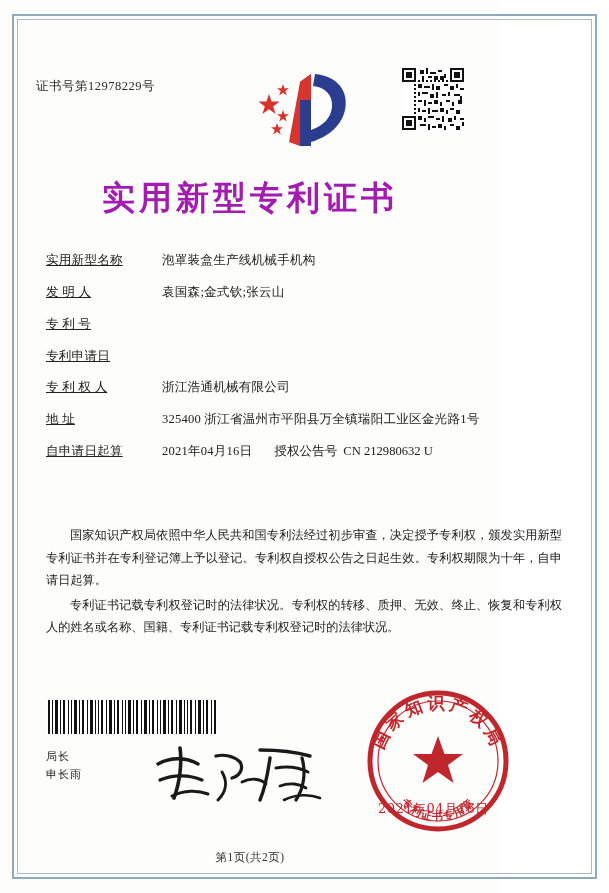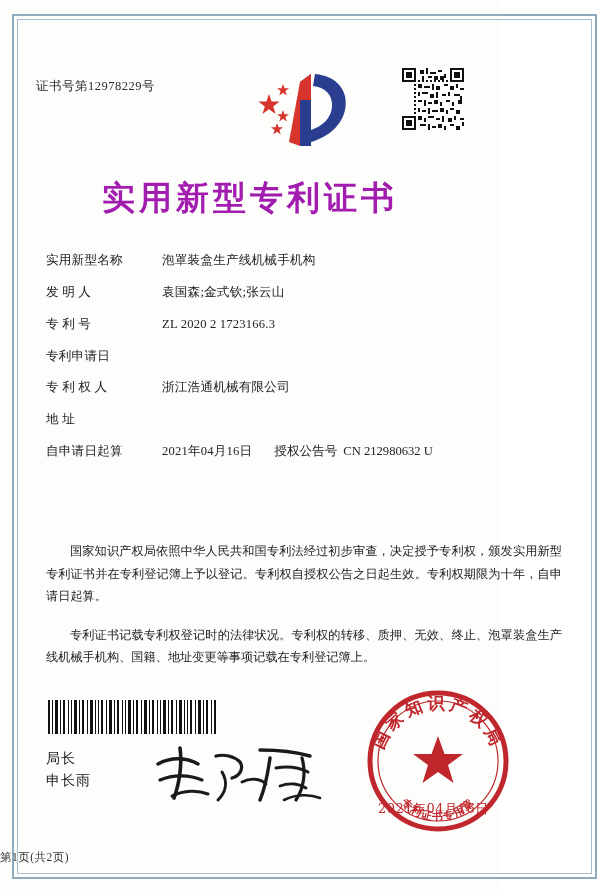--- a/index.html
+++ b/index.html
@@ -88,20 +88,21 @@
     display: flex;
     align-items: baseline;
     margin-bottom: 15.5px;
     line-height: 1.3;
   }
   .row .lbl {
     width: 88px;
     flex: 0 0 88px;
     letter-spacing: 0.2px;
     white-space: nowrap;
+    text-decoration: underline;
   }
   .row .val {
     flex: 1;
     letter-spacing: 0.2px;
     margin-left: 28px;
   }
   .row.two .val {
     flex: 0 0 auto;
   }
   .row.two .lbl2 {
@@ -118,36 +119,36 @@
   .paras {
     position: absolute;
     left: 46px; top: 524px;
     width: 516px;
     font-size: 12.2px;
     line-height: 1.85;
     text-align: justify;
     color: #222;
   }
   .paras p {
-    margin: 16px 0 2px 0;
+    margin: 0 0 2px 0;
     text-indent: 24px;
   }
 
   
   .barcode {
     position: absolute;
     left: 46px; top: 700px;
     width: 170px; height: 34px;
   }
 
   
   .sign-block {
     position: absolute;
     left: 46px; top: 748px;
-    font-size: 14px;
+    font-size: 11px;
     line-height: 1.6;
     letter-spacing: 1px;
   }
   .signature {
     position: absolute;
     left: 150px; top: 742px;
     width: 180px;
     height: 66px;
   }
 
@@ -163,20 +164,21 @@
     font-size: 13px;
     color: #c0272d;
     letter-spacing: 0.5px;
     font-family: "DejaVu Serif", "Liberation Serif", serif;
   }
 
   
   .footer {
     position: absolute;
     left: 0; right: 0; top: 850px;
+    text-align: center;
     font-size: 11.5px;
     color: #333;
     letter-spacing: 0.5px;
   }
 </style>
 </head>
 <body>
 
 <div class="page">
 
@@ -310,43 +312,43 @@
     <div class="row">
       <div class="lbl">实用新型名称</div>
       <div class="val">泡罩装盒生产线机械手机构</div>
     </div>
     <div class="row">
       <div class="lbl">发 明 人</div>
       <div class="val">袁国森;金式钦;张云山</div>
     </div>
     <div class="row">
       <div class="lbl">专 利 号</div>
-      <div class="val">ZL 2020 2 1723166.3</div>
     </div>
     <div class="row">
       <div class="lbl">专利申请日</div>
     </div>
     <div class="row">
       <div class="lbl">专 利 权 人</div>
       <div class="val">浙江浩通机械有限公司</div>
     </div>
     <div class="row">
       <div class="lbl">地 址</div>
+      <div class="val">325400 浙江省温州市平阳县万全镇瑞阳工业区金光路1号</div>
     </div>
     <div class="row two">
       <div class="lbl">自申请日起算</div>
       <div class="val">2021年04月16日</div>
       <div class="lbl2">授权公告号</div>
       <div class="val2">CN 212980632 U</div>
     </div>
   </div>
 
   <div class="paras">
     <p>国家知识产权局依照中华人民共和国专利法经过初步审查，决定授予专利权，颁发实用新型专利证书并在专利登记簿上予以登记。专利权自授权公告之日起生效。专利权期限为十年，自申请日起算。</p>
-    <p>专利证书记载专利权登记时的法律状况。专利权的转移、质押、无效、终止、泡罩装盒生产线机械手机构、国籍、地址变更等事项记载在专利登记簿上。</p>
+    <p>专利证书记载专利权登记时的法律状况。专利权的转移、质押、无效、终止、恢复和专利权人的姓名或名称、国籍、专利证书记载专利权登记时的法律状况。</p>
   </div>
 
   <div class="barcode">
     <svg viewBox="0 0 170 34" width="170" height="34" shape-rendering="crispEdges">
       <rect width="170" height="34" fill="#ffffff"></rect>
       <g fill="#111">
         <rect x="2" y="0" width="2" height="34"></rect>
           <rect x="6" y="0" width="1" height="34"></rect>
         <rect x="9" y="0" width="3" height="34"></rect>
           <rect x="14" y="0" width="1" height="34"></rect>

